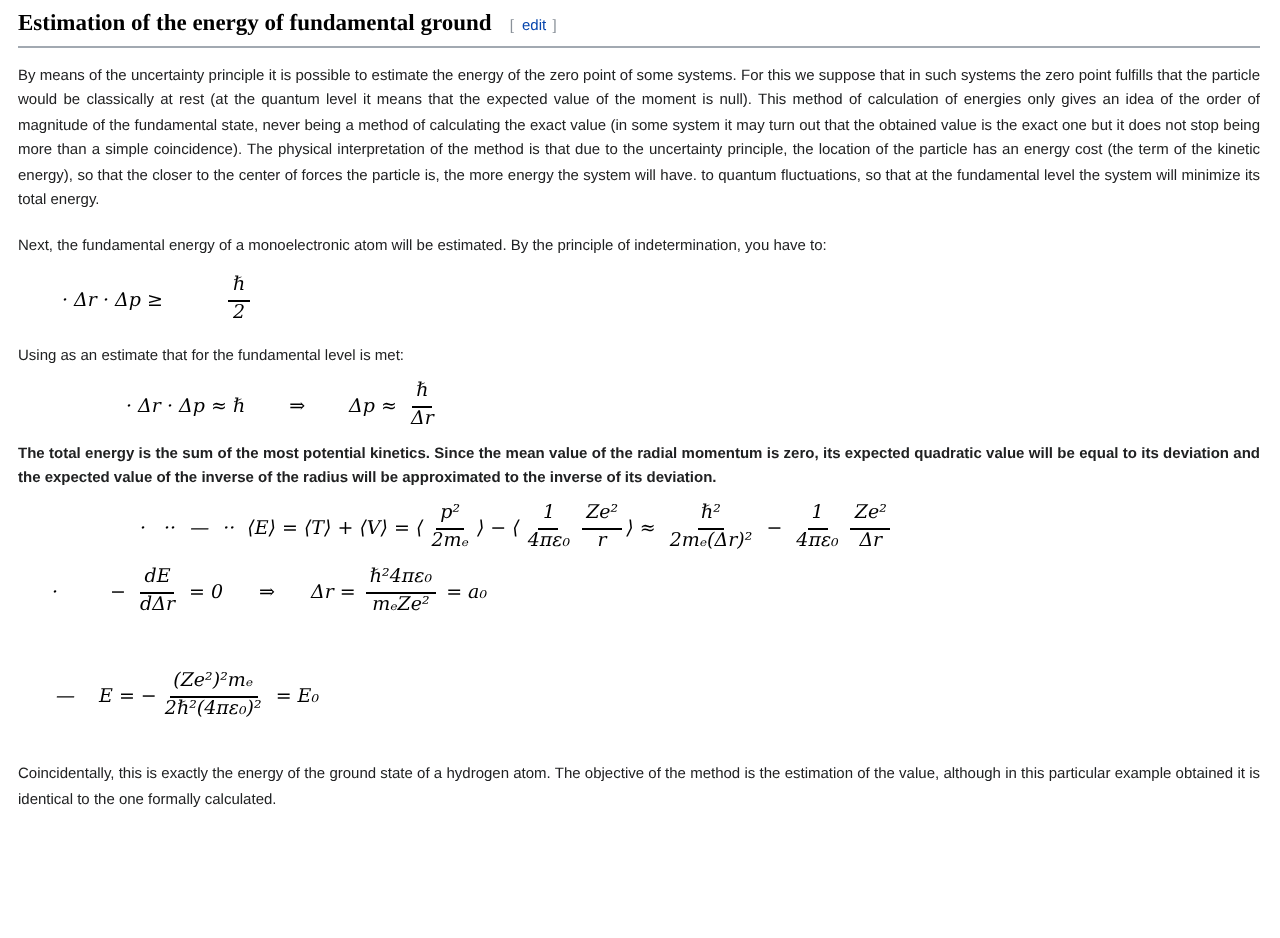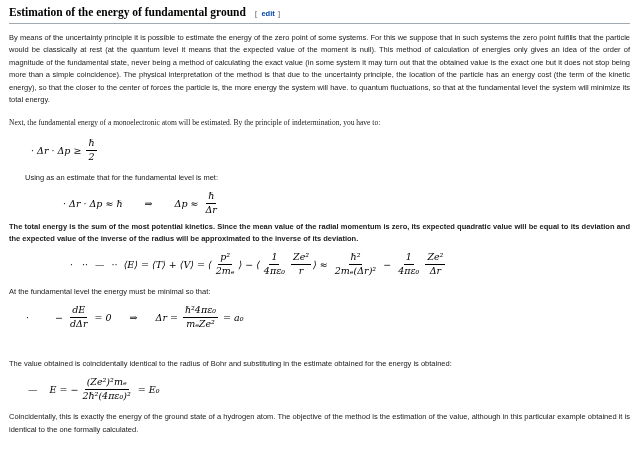--- a/index.html
+++ b/index.html
@@ -16,49 +16,49 @@
     margin: 0; padding-bottom: 5px;
     border-bottom: 1px solid #a2a9b1;
   }
   h3.section-title {
     font-family: "Liberation Sans", sans-serif;
     font-weight: bold; font-size: 8.5px; color: #000;
     margin: 14px 0 0 0;
   }
   .editsection {
     font-family: "Liberation Sans", sans-serif;
-    font-size: 7.5px; font-weight: bold;
+    font-size: 7.5px; font-weight: normal;
     color: #8a9199; margin-left: 9px; letter-spacing: 1px;
   }
   .editsection a { color: #0645ad; text-decoration: none; cursor: pointer; letter-spacing: 0; }
 
   p {
     font-size: 7.5px; line-height: 12.4px;
     text-align: justify; margin: 0; color: #202122;
   }
   p.intro       { margin-top: 8px; }
-  p.next        { margin-top: 11px; font-family: Liberation Serif, serif; }
-  p.using       { margin-top: 9px; margin-left: 16px; }
+  p.next        { margin-top: 11px; }
+  p.using       { margin-top: 9px; }
   p.total       { margin-top: 5px; font-weight: bold; }
   p.minimal     { margin-top: 9px; }
   p.value       { margin-top: 0; }
-  p.conclusion  { margin-top: 9px; }
+  p.conclusion  { margin-top: 20px; }
 
   .formula {
     font-family: "DejaVu Serif", "DejaVu Sans", serif;
     font-style: italic; font-size: 9.5px; color: #000;
     display: flex; align-items: center;
   }
   .formula .mt  { white-space: pre; }
   .formula .gap { display: inline-block; height: 1px; }
   .frac { display: inline-flex; flex-direction: column; align-items: center; margin: 0 2px; }
   .frac .num { border-bottom: 1px solid #000; padding: 0 2px 1px 2px; line-height: 1.15; text-align: center; }
   .frac .den { padding: 1px 2px 0 2px; line-height: 1.15; text-align: center; }
 
-  .f1 { margin: 8px 0 0 22px; }
+  .f1 { margin: 8px 0 0 22px; gap: 28px; }
   .f2 { margin: 7px 0 0 54px; }
   .f3 { margin: 6px 0 0 61px; }
   .f4 { margin: 7px 0 28px 17px; }
   .f5 { margin: 7px 0 0 19px; }
 </style>
 </head>
 <body>
 
 <div class="page">
 
@@ -127,21 +127,20 @@
       <span class="frac">
         <span class="num">1</span>
         <span class="den">4πε₀</span>
       </span>
       <span class="frac">
         <span class="num">Ze²</span>
         <span class="den">Δr</span>
       </span>
     </div>
 
-  <p class="minimal">At the fundamental level the energy must be minimal so that:</p>
 
   <div class="formula f4">
       <span class="mt">·</span>
       <span class="gap" style="width: 26px;"></span>
       <span class="mt">− </span>
       <span class="frac">
         <span class="num">dE</span>
         <span class="den">dΔr</span>
       </span>
       <span class="mt"> = 0</span>
@@ -149,21 +148,20 @@
       <span class="mt">⇒</span>
       <span class="gap" style="width: 18px;"></span>
       <span class="mt">Δr = </span>
       <span class="frac">
         <span class="num">ℏ²4πε₀</span>
         <span class="den">mₑZe²</span>
       </span>
       <span class="mt"> = a₀</span>
     </div>
 
-  <p class="value">The value obtained is coincidentally identical to the radius of Bohr and substituting in the estimate obtained for the energy is obtained:</p>
 
   <div class="formula f5">
       <span class="mt">—</span>
       <span class="gap" style="width: 12px;"></span>
       <span class="mt">E = −</span>
       <span class="frac">
         <span class="num">(Ze²)²mₑ</span>
         <span class="den">2ℏ²(4πε₀)²</span>
       </span>
       <span class="mt"> = E₀</span>

